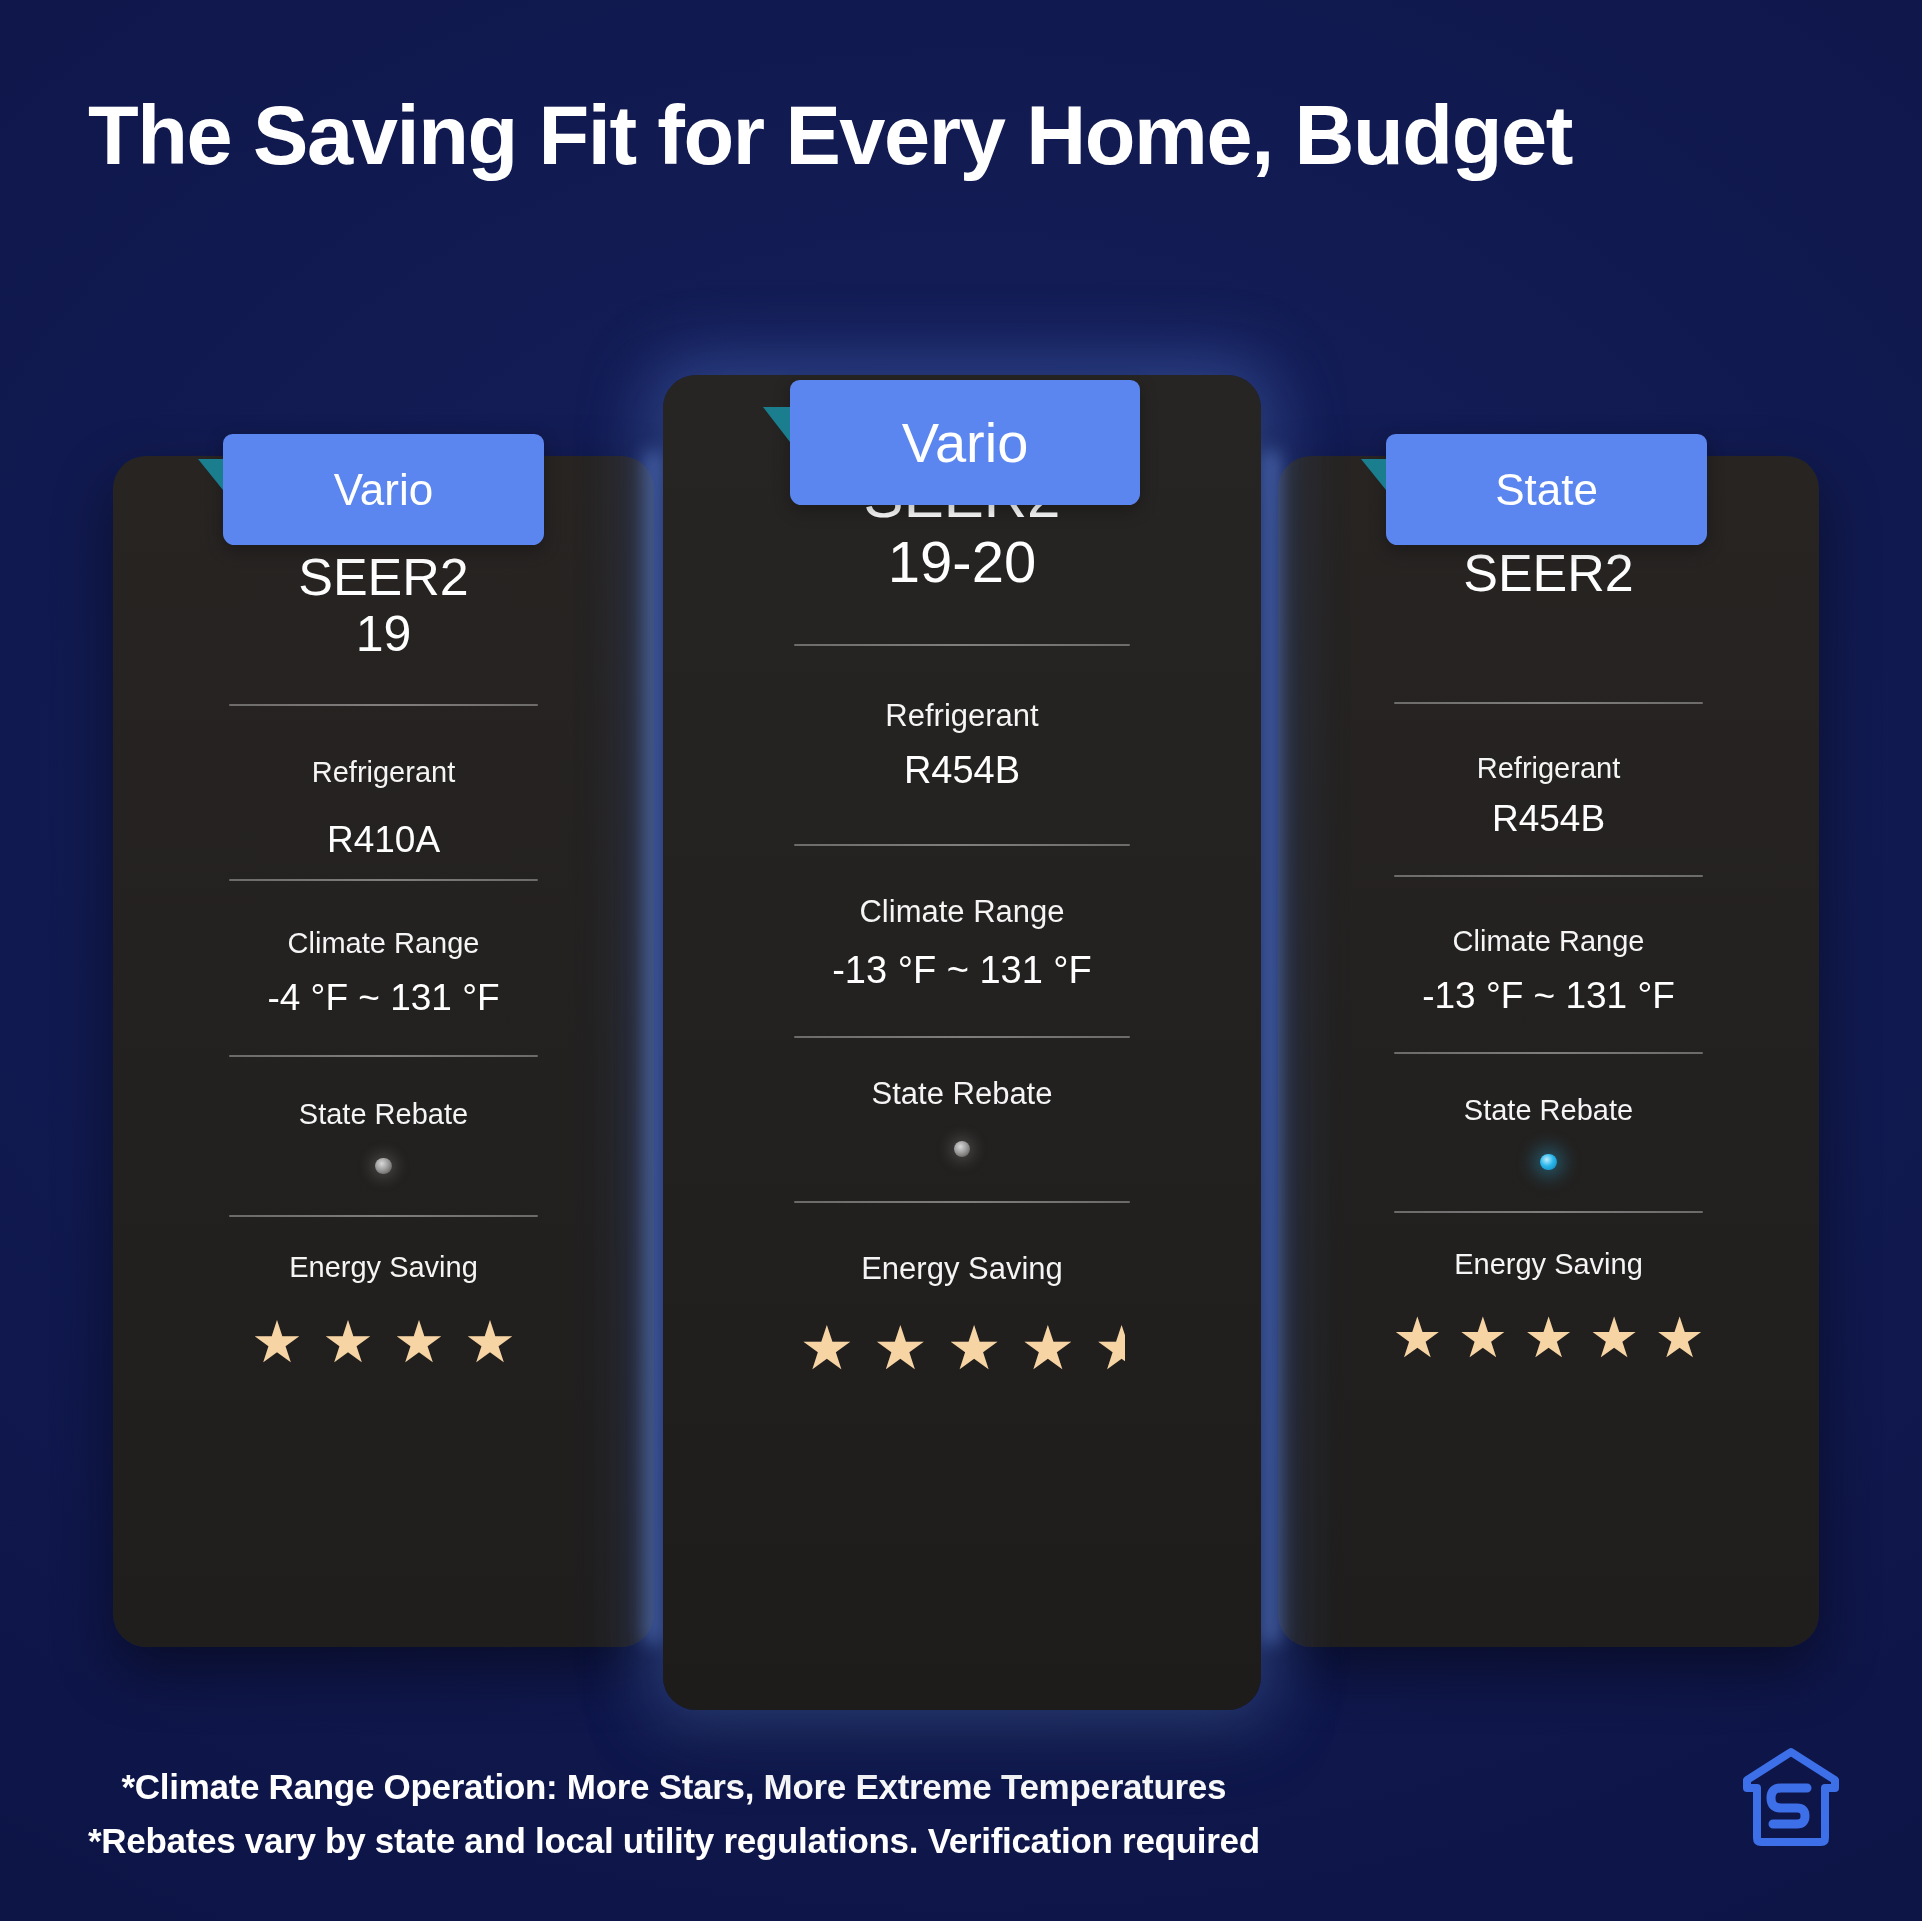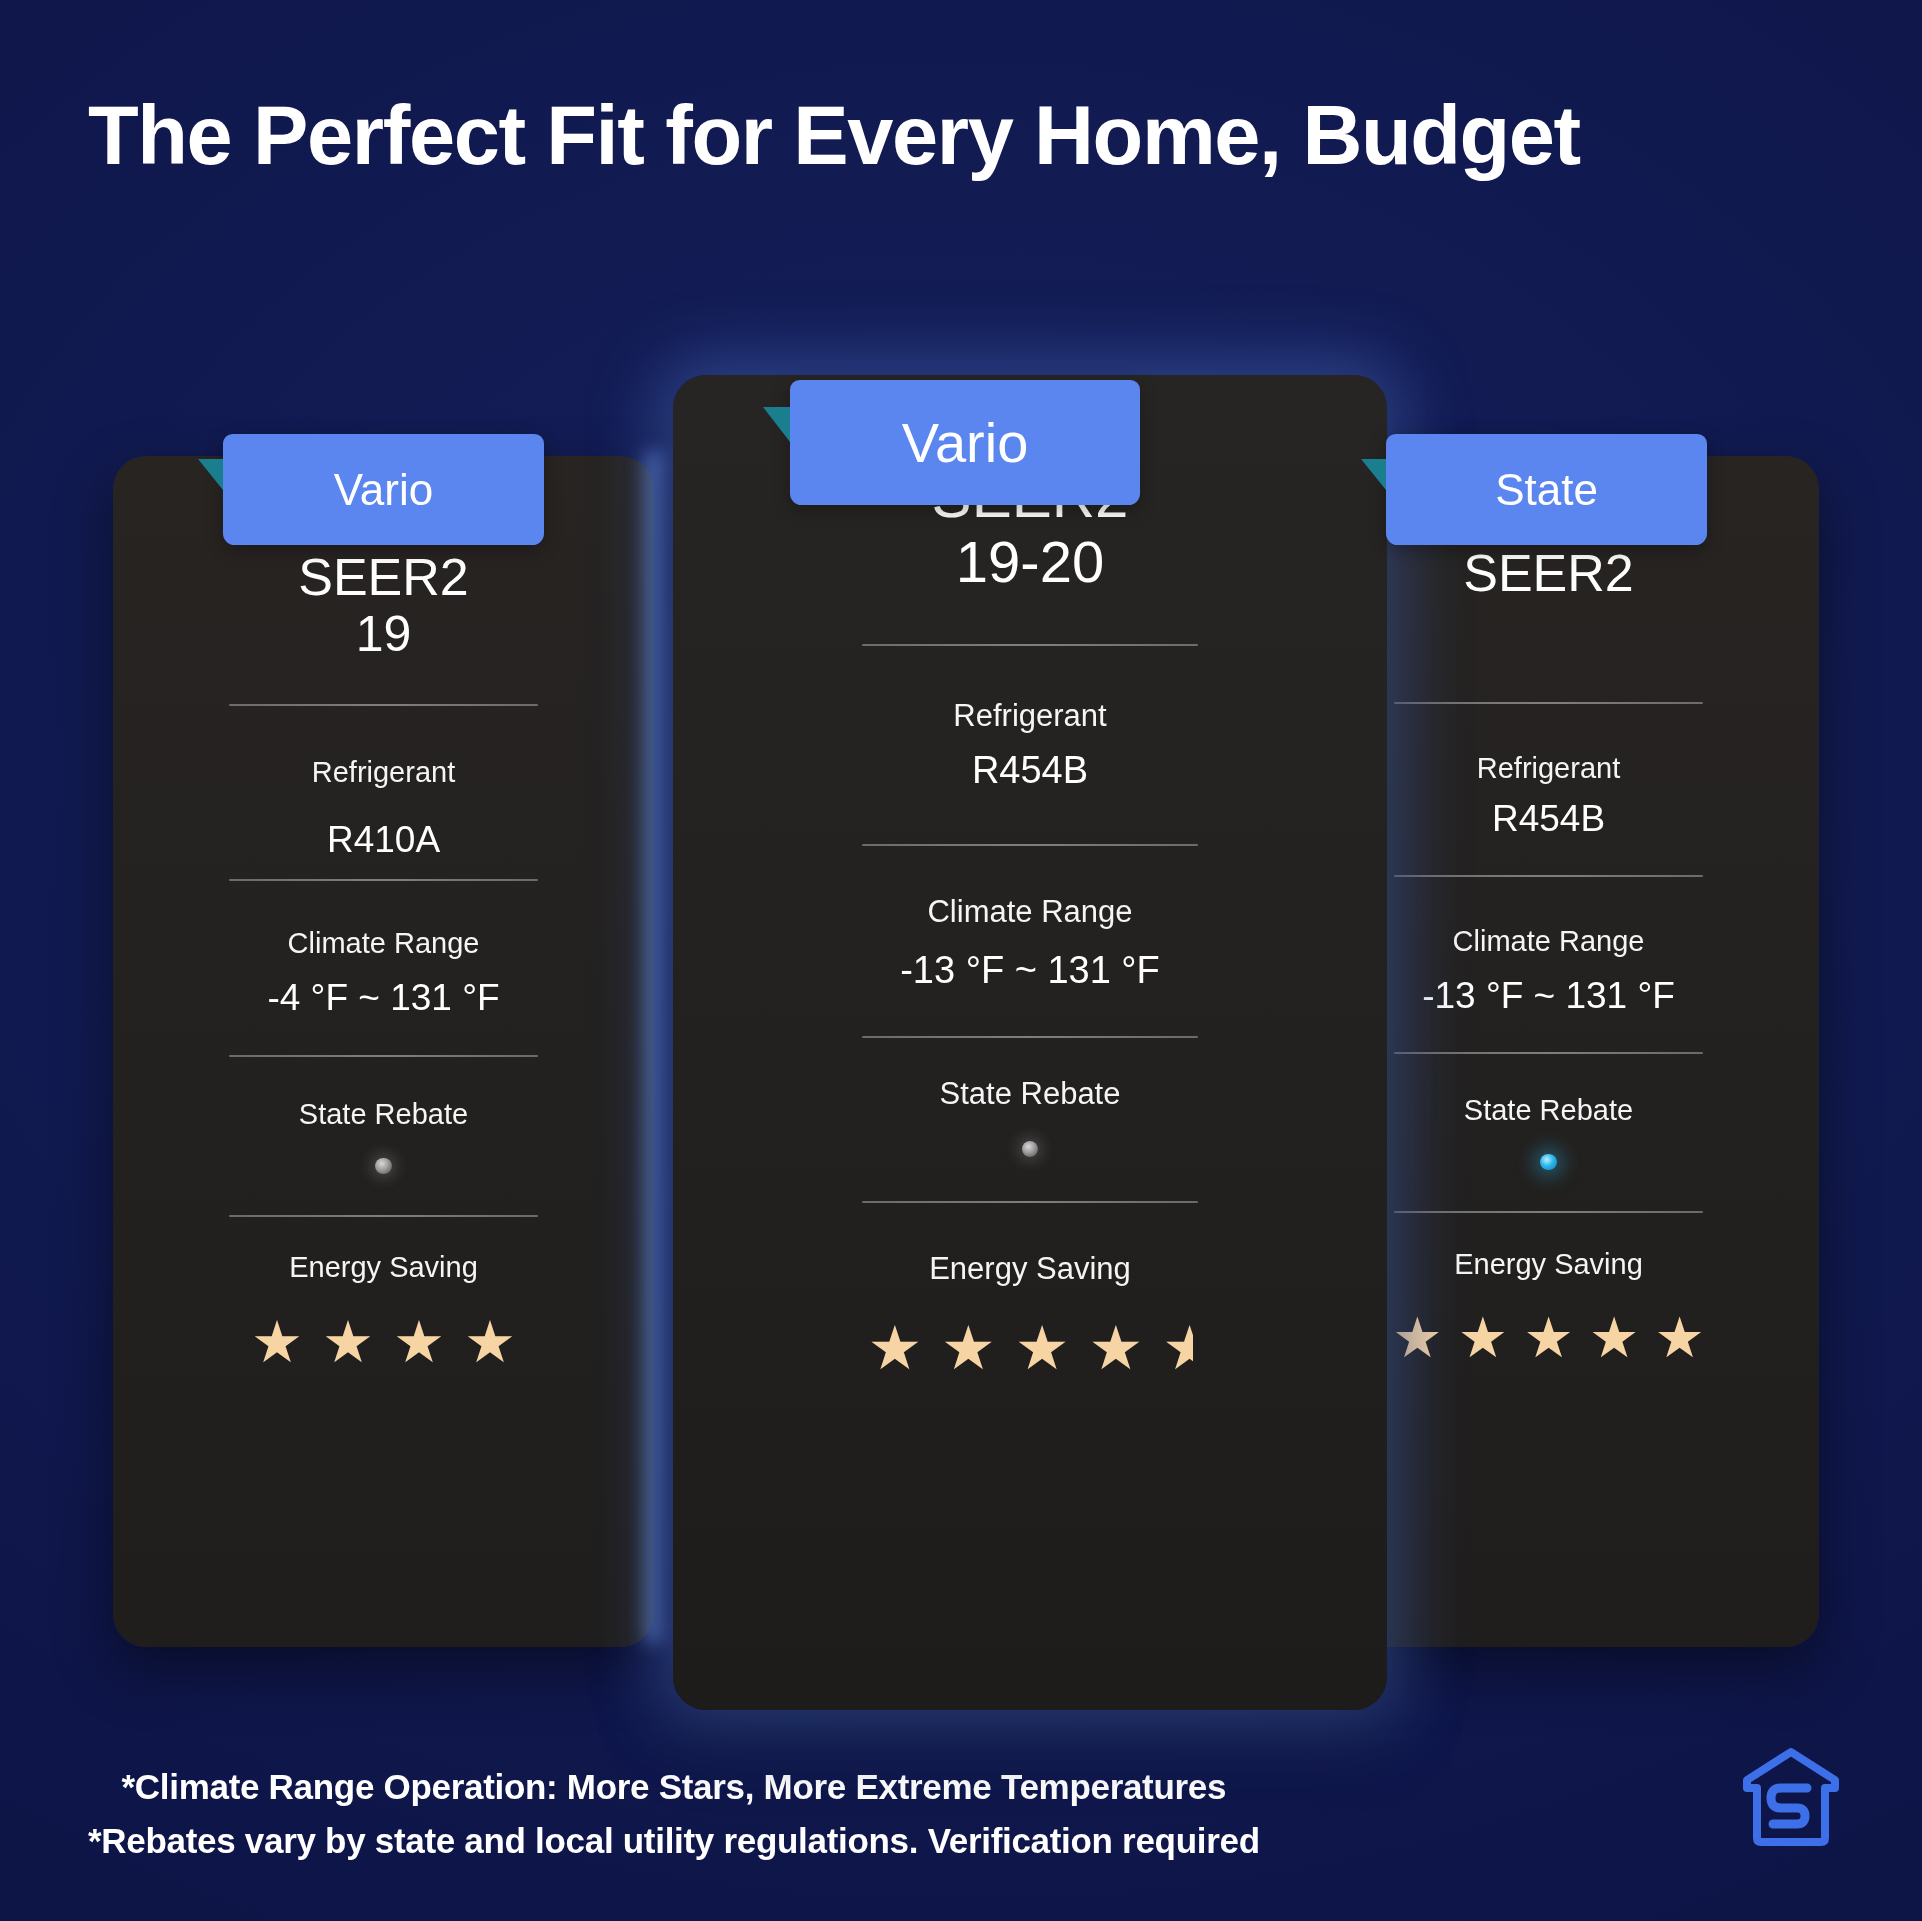--- a/index.html
+++ b/index.html
@@ -38,25 +38,24 @@
   .card {
     position:absolute;
     border-radius:33px;
     background:linear-gradient(180deg,#272422 0%,#232120 55%,#201e1d 100%);
     box-shadow:0 23px 58px rgba(0,0,0,.45);
   }
   .card.side { width:541px; height:1191px; top:456px; }
   .card-left  { left:113px; }
   .card-right { left:1278px; }
   .card.center {
-    left:663px; top:375px; width:714px; height:1335px;
+    left:663px; top:375px; width:598px; height:1335px;
     background:linear-gradient(180deg,#272523 0%,#232120 55%,#1e1c1b 100%);
     box-shadow:0 0 67px 15.4px rgba(88,128,230,.42), 0 25px 67px rgba(0,0,0,.5);
     z-index:6;
-    margin-left:10px;
   }
   
   .center-glow-l, .center-glow-r {
     position:absolute; top:452px; width:25px; height:1191px; z-index:5;
     filter:blur(8.6px);
   }
   .center-glow-l { left:640px; background:linear-gradient(90deg,rgba(90,130,230,0) 0%,rgba(108,146,228,.85) 55%,rgba(80,110,200,.25) 100%); }
   .center-glow-r { left:1259px; background:linear-gradient(270deg,rgba(90,130,230,0) 0%,rgba(108,146,228,.85) 55%,rgba(80,110,200,.25) 100%); }
 
   
@@ -143,21 +142,21 @@
   .footnotes { position:absolute; left:88px; top:1760px; }
   .footnote { font-size:35px; font-weight:700; color:#ffffff; line-height:1.55; white-space:nowrap; letter-spacing:-0.3px;text-align:center; }
 
   
   .logo { position:absolute; right:81px; bottom:75px; width:100px; height:100px; }
 </style>
 </head>
 <body>
 
 <div class="header">
-  <div class="title">The Perfect Fit for Every Home, Budget</div>
+  <div class="title">The Saving Fit for Every Home, Budget</div>
 </div>
 
 <div class="cards">
 
   <div class="center-glow-l"></div>
   <div class="center-glow-r"></div>
 
   <div class="card side card-left">
     <div class="content side" style="top:92px;">
       <div class="seer-block">

